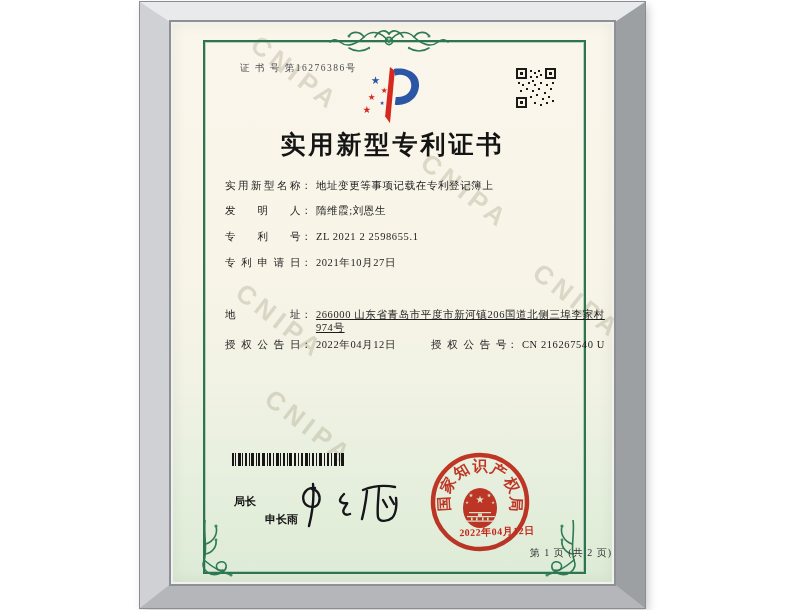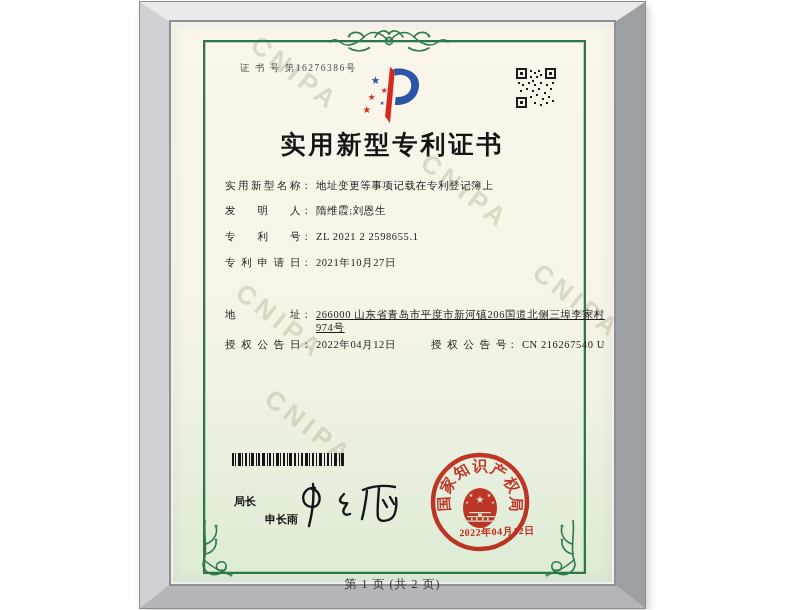--- a/index.html
+++ b/index.html
@@ -43,22 +43,22 @@
   .paras p{margin:0 0 3px 0;text-indent:2em;}
   
   .barcode{position:absolute;left:59px;top:429px;width:112px;height:13px;}
   .director-label{position:absolute;left:61px;top:470px;font-size:11px;font-weight:600;color:#111;}
   .director-name{position:absolute;left:61px;top:488px;font-size:11px;font-weight:600;color:#111;margin-left:31px;}
   .signature{position:absolute;left:106px;top:434px;width:150px;height:90px;}
   .seal{position:absolute;left:255px;top:426px;width:104px;height:104px;opacity:0.93;mix-blend-mode:multiply;}
   .seal-date{position:absolute;left:262px;top:501px;width:124px;text-align:center;
              font-size:10px;font-weight:bold;color:#c4271c;letter-spacing:0.5px;
              transform:rotate(-2deg);}
-  .page-footer{position:absolute;left:0;top:552px;width:100%;text-align:center;
-               font-size:12px;color:#333;letter-spacing:1px;}
+  .page-footer{position:absolute;left:0;top:522px;width:100%;text-align:right;
+               font-size:10px;color:#333;letter-spacing:1px;}
 </style>
 </head>
 <body>
 
 <div class="stage">
   <div class="frame">
     <div class="paper">
 
       <div class="wm" style="left:70px;top:34px;">CNIPA</div>
       <div class="wm" style="left:240px;top:152px;">CNIPA</div>

